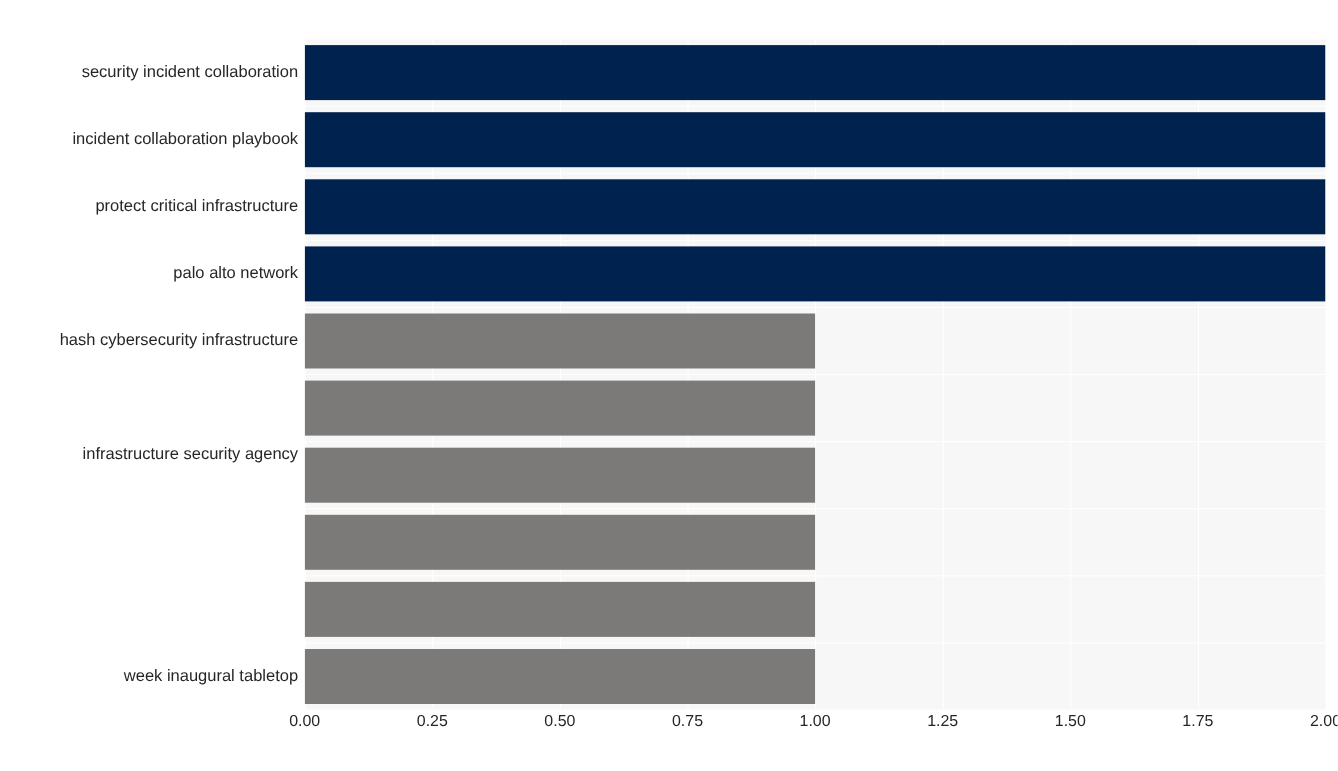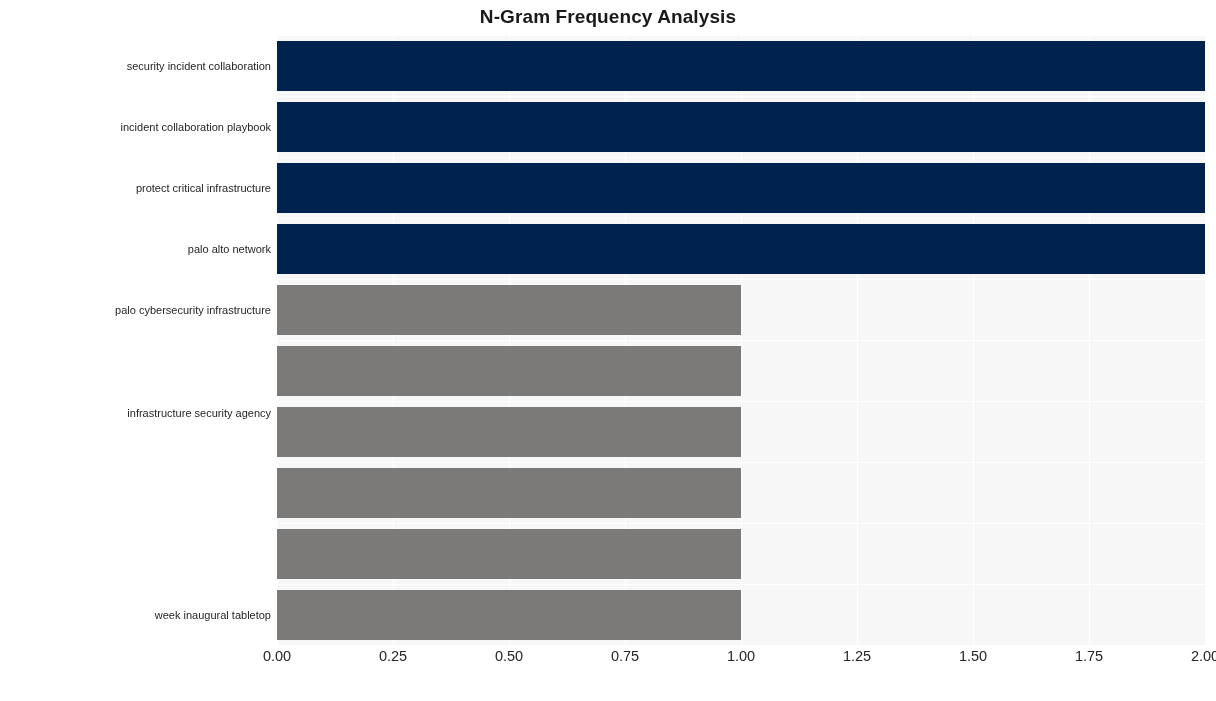--- a/index.html
+++ b/index.html
@@ -74,21 +74,21 @@
     left: 0;
     height: 50px;
   }
 
   
   .ytick {
     position: absolute;
     right: 0;
     width: 268px;
     text-align: right;
-    font-size: 11px;
+    font-size: 15px;
     color: #262626;
     line-height: 16px;
     white-space: nowrap;
   }
   .ytick-layer {
     position: absolute;
     left: 0;
     top: 35px;
     width: 271px;
     height: 610px;
@@ -119,21 +119,20 @@
     text-align: center;
     font-size: 14.5px;
     color: #262626;
   }
 </style>
 </head>
 <body>
 
 <div class="figure">
 
-  <div class="chart-title">N-Gram Frequency Analysis</div>
 
   <div class="plot-area">
     <div class="grid-layer">
         <div class="gridline-v" style="left: 0px;"></div>
         <div class="gridline-v" style="left: 116px;"></div>
         <div class="gridline-v" style="left: 232px;"></div>
         <div class="gridline-v" style="left: 348px;"></div>
         <div class="gridline-v" style="left: 464px;"></div>
         <div class="gridline-v" style="left: 580px;"></div>
         <div class="gridline-v" style="left: 696px;"></div>
@@ -161,21 +160,21 @@
         <div class="bar" title="agency week inaugural: 1" style="width: 464px; top: 493.5px; background: rgb(123, 122, 120);"></div>
         <div class="bar" title="week inaugural tabletop: 1" style="width: 464px; top: 554.5px; background: rgb(123, 122, 120);"></div>
       </div>
   </div>
 
   <div class="ytick-layer">
       <div class="ytick" style="top: 22.5px;">security incident collaboration</div>
       <div class="ytick" style="top: 83.5px;">incident collaboration playbook</div>
       <div class="ytick" style="top: 144.5px;">protect critical infrastructure</div>
       <div class="ytick" style="top: 205.5px;">palo alto network</div>
-      <div class="ytick" style="top: 266.5px;">palo cybersecurity infrastructure</div>
+      <div class="ytick" style="top: 266.5px;">hash cybersecurity infrastructure</div>
       <div class="ytick" style="top: 370px;">infrastructure security agency</div>
       <div class="ytick" style="top: 571.5px;">week inaugural tabletop</div>
     </div>
 
   <div class="xtick-layer">
       <div class="xtick" style="left: 0px;">0.00</div>
       <div class="xtick" style="left: 116px;">0.25</div>
       <div class="xtick" style="left: 232px;">0.50</div>
       <div class="xtick" style="left: 348px;">0.75</div>
       <div class="xtick" style="left: 464px;">1.00</div>

